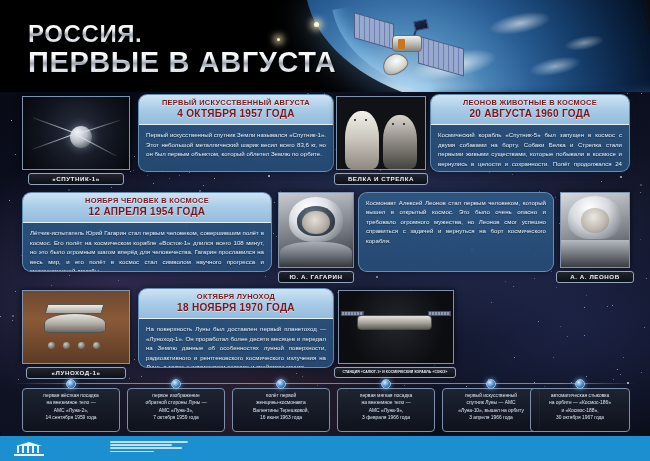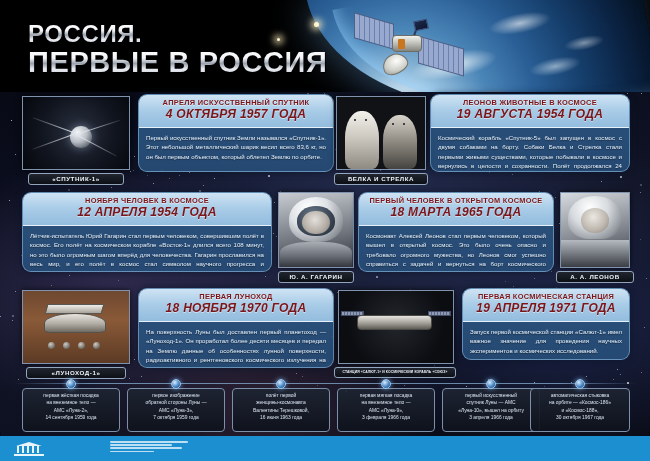--- a/index.html
+++ b/index.html
@@ -133,21 +133,21 @@
     padding: 3px 6px 4px;
     text-align: center;
     border-bottom: 1px solid rgba(255,255,255,.5);
   }
   .panel-title {
     font-size: 7.4px; font-weight: bold; color: #7d1417;
     letter-spacing: .3px; line-height: 1.25;
     text-shadow: 0 1px 0 rgba(255,255,255,.5);
   }
   .panel-date {
-    font-size: 12px; font-weight: bold; font-style: italic;
+    font-size: 10px; font-weight: bold; 
     color: #7d1417; letter-spacing: .3px; line-height: 1.3;
     text-shadow: 0 1px 0 rgba(255,255,255,.5);
   }
   .panel-body {
     padding: 5px 7px 6px;
     font-size: 6.1px; line-height: 1.55;
     color: #e9f2fb; text-align: justify;
     text-shadow: 0 1px 1px rgba(0,0,0,.45);
   }
 
@@ -328,21 +328,21 @@
       <div class="sat-sensor"></div>
       <div class="sat-body"></div>
       <div class="sat-dish"></div>
     </div>
 
     <div class="hdr-glow" style="left:314px; top:22px;"></div>
     <div class="hdr-glow" style="left:277px; top:38px; width:3px; height:3px;"></div>
 
     <div id="poster-title">
       <div class="title-l1">РОССИЯ.</div>
-      <div class="title-l2">ПЕРВЫЕ В РОССИЯ</div>
+      <div class="title-l2">ПЕРВЫЕ В АВГУСТА</div>
     </div>
   </div>
 
   <div class="stars" id="starfield">
       <i style="left:198.8px;top:189.8px;width:2px;height:2px;opacity:0.51"></i>
       <i style="left:125.0px;top:213.9px;width:2px;height:2px;opacity:0.31"></i>
       <i style="left:179.0px;top:175.4px;width:1px;height:1px;opacity:0.48"></i>
       <i style="left:350.6px;top:266.7px;width:1px;height:1px;opacity:0.43"></i>
       <i style="left:513.0px;top:151.5px;width:1px;height:1px;opacity:0.49"></i>
       <i style="left:623.3px;top:108.5px;width:1px;height:1px;opacity:0.27"></i>
@@ -607,30 +607,30 @@
       <div class="ant" style="transform:rotate(28deg);"></div>
       <div class="ant" style="transform:rotate(-18deg);"></div>
       <div class="ant" style="transform:rotate(160deg);"></div>
       <div class="ant" style="transform:rotate(200deg);"></div>
     </div>
   </div>
   <div class="caption" style="left:28px; top:173px; width:96px; height:12px;">«СПУТНИК-1»</div>
 
   <div class="panel" style="left:138px; top:94px; width:196px; height:78px;">
     <div class="panel-head">
-      <div class="panel-title">АПРЕЛЯ ИСКУССТВЕННЫЙ СПУТНИК</div>
+      <div class="panel-title">ПЕРВЫЙ ИСКУССТВЕННЫЙ АВГУСТА</div>
       <div class="panel-date">4 ОКТЯБРЯ 1957 ГОДА</div>
     </div>
     <div class="panel-body">Первый искусственный спутник Земли назывался «Спутник-1». Этот небольшой металлический шарик весил всего 83,6 кг, но он был первым объектом, который облетел Землю по орбите.</div>
   </div>
 
   <div class="panel" style="left:430px; top:94px; width:200px; height:78px;">
     <div class="panel-head">
       <div class="panel-title">ЛЕОНОВ ЖИВОТНЫЕ В КОСМОСЕ</div>
-      <div class="panel-date">19 АВГУСТА 1954 ГОДА</div>
+      <div class="panel-date">20 АВГУСТА 1960 ГОДА</div>
     </div>
     <div class="panel-body">Космический корабль «Спутник-5» был запущен в космос с двумя собаками на борту. Собаки Белка и Стрелка стали первыми живыми существами, которые побывали в космосе и вернулись в целости и сохранности. Полёт продолжался 24 часа. На борту была установлена система жизнеобеспечения, которая во время полёта обеспечивала собакам кислород и пищу.</div>
   </div>
 
   <div class="photo" style="left:336px; top:96px; width:90px; height:74px;">
     <div class="art-dogs">
       <div class="dog" style="left:8px; width:34px; height:58px;"></div>
       <div class="dog dogdark" style="left:46px; width:34px; height:54px;"></div>
       <div class="eye" style="left:17px; top:22px;"></div>
       <div class="eye" style="left:28px; top:22px;"></div>
@@ -652,24 +652,20 @@
     <div class="art-gagarin">
       <div class="helmet"></div>
       <div class="visor"></div>
       <div class="face"></div>
       <div class="suit"></div>
     </div>
   </div>
   <div class="caption" style="left:278px; top:271px; width:76px; height:12px;">Ю. А. ГАГАРИН</div>
 
   <div class="panel" style="left:358px; top:192px; width:196px; height:80px;">
-    <div class="panel-head">
-      <div class="panel-title">ПЕРВЫЙ ЧЕЛОВЕК В ОТКРЫТОМ КОСМОСЕ</div>
-      <div class="panel-date">18 МАРТА 1965 ГОДА</div>
-    </div>
     <div class="panel-body">Космонавт Алексей Леонов стал первым человеком, который вышел в открытый космос. Это было очень опасно и требовало огромного мужества, но Леонов смог успешно справиться с задачей и вернуться на борт космического корабля.</div>
   </div>
 
   <div class="photo" style="left:560px; top:192px; width:70px; height:76px;">
     <div class="art-leonov">
       <div class="hood"></div>
       <div class="face2"></div>
       <div class="suit2"></div>
     </div>
   </div>
@@ -682,42 +678,35 @@
       <div class="wheel" style="left:24%;"></div>
       <div class="wheel" style="left:38%;"></div>
       <div class="wheel" style="left:52%;"></div>
       <div class="wheel" style="left:66%;"></div>
     </div>
   </div>
   <div class="caption" style="left:26px; top:367px; width:100px; height:12px;">«ЛУНОХОД-1»</div>
 
   <div class="panel" style="left:138px; top:288px; width:196px; height:80px;">
     <div class="panel-head">
-      <div class="panel-title">ПЕРВАЯ ЛУНОХОД</div>
+      <div class="panel-title">ОКТЯБРЯ ЛУНОХОД</div>
       <div class="panel-date">18 НОЯБРЯ 1970 ГОДА</div>
     </div>
     <div class="panel-body">На поверхность Луны был доставлен первый планетоход — «Луноход-1». Он проработал более десяти месяцев и передал на Землю данные об особенностях лунной поверхности, радиоактивного и рентгеновского космического излучения на Луне, а также о химическом составе и свойствах грунта.</div>
   </div>
 
   <div class="photo" style="left:338px; top:290px; width:116px; height:74px;">
     <div class="art-salyut">
       <div class="wing" style="left:2%;"></div>
       <div class="wing" style="right:2%;"></div>
       <div class="station"></div>
     </div>
   </div>
   <div class="caption" style="left:334px; top:367px; width:122px; height:11px; font-size:3.4px; letter-spacing:.1px;">СТАНЦИЯ «САЛЮТ-1» И КОСМИЧЕСКИЙ КОРАБЛЬ «СОЮЗ»</div>
 
-  <div class="panel" style="left:462px; top:288px; width:168px; height:72px;">
-    <div class="panel-head">
-      <div class="panel-title">ПЕРВАЯ КОСМИЧЕСКАЯ СТАНЦИЯ</div>
-      <div class="panel-date">19 АПРЕЛЯ 1971 ГОДА</div>
-    </div>
-    <div class="panel-body">Запуск первой космической станции «Салют-1» имел важное значение для проведения научных экспериментов и космических исследований.</div>
-  </div>
 
   <div id="timeline">
     <div class="tl-line"></div>
 
     <div class="tl-item" style="left:22px;">
       <div class="tl-dot"></div>
       <div class="tl-box">
         <div class="tl-text">первая жёсткая посадка</div>
         <div class="tl-text">на внеземное тело —</div>
         <div class="tl-text">АМС «Луна-2»,</div>

